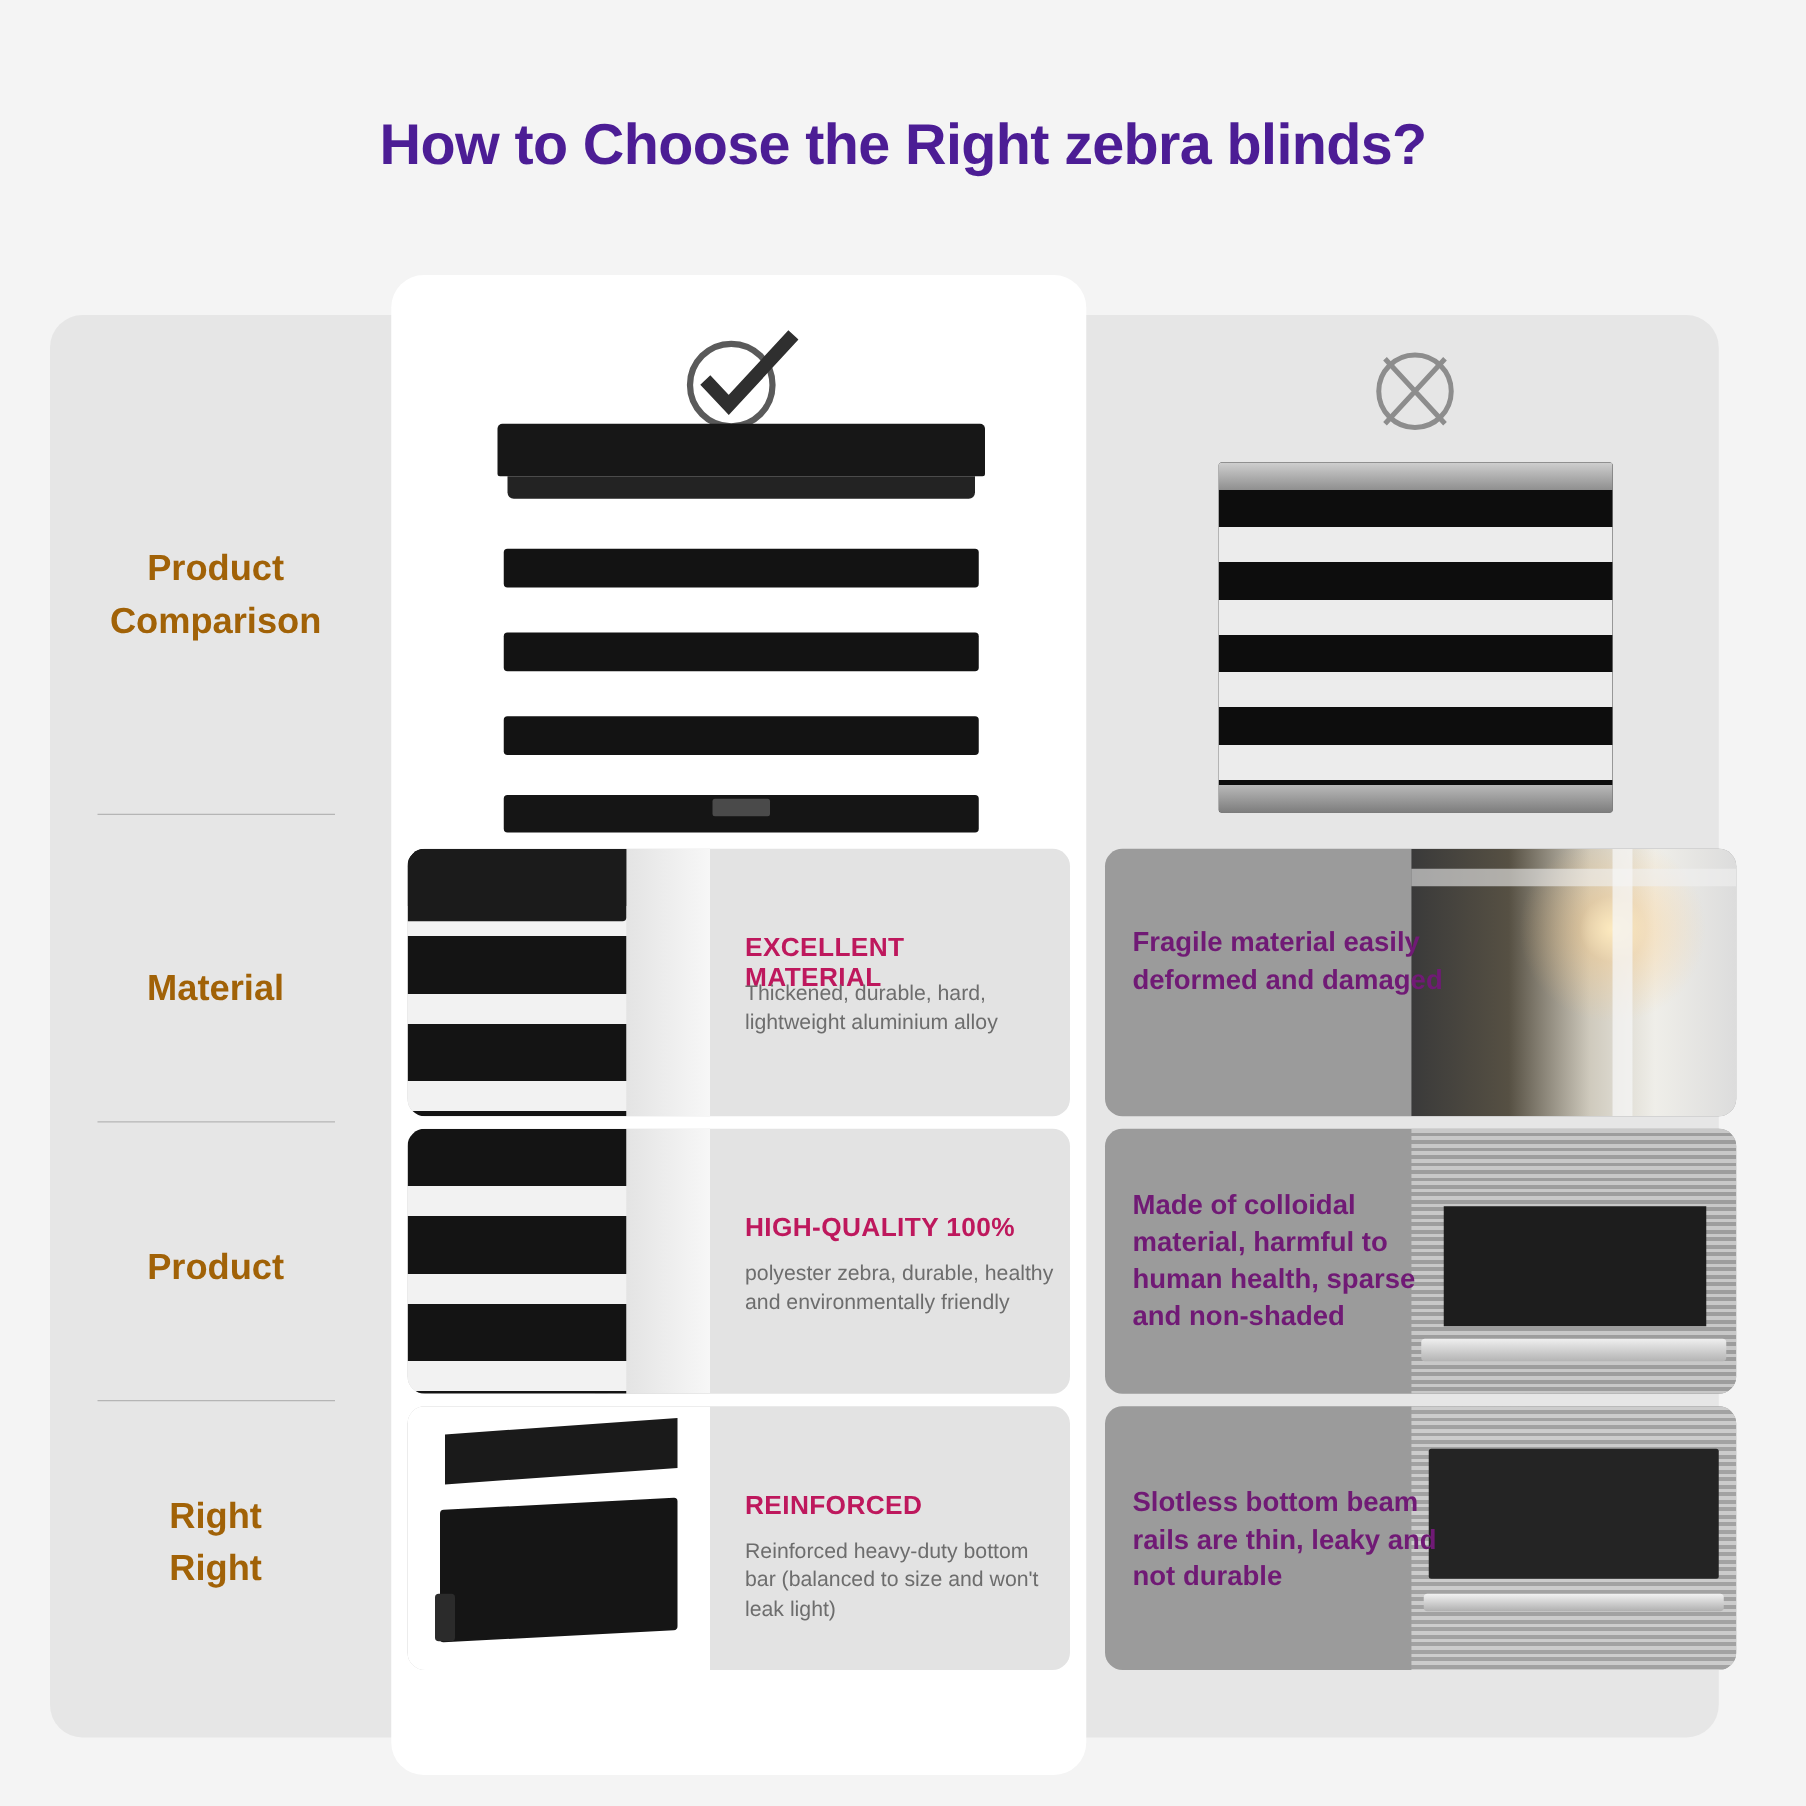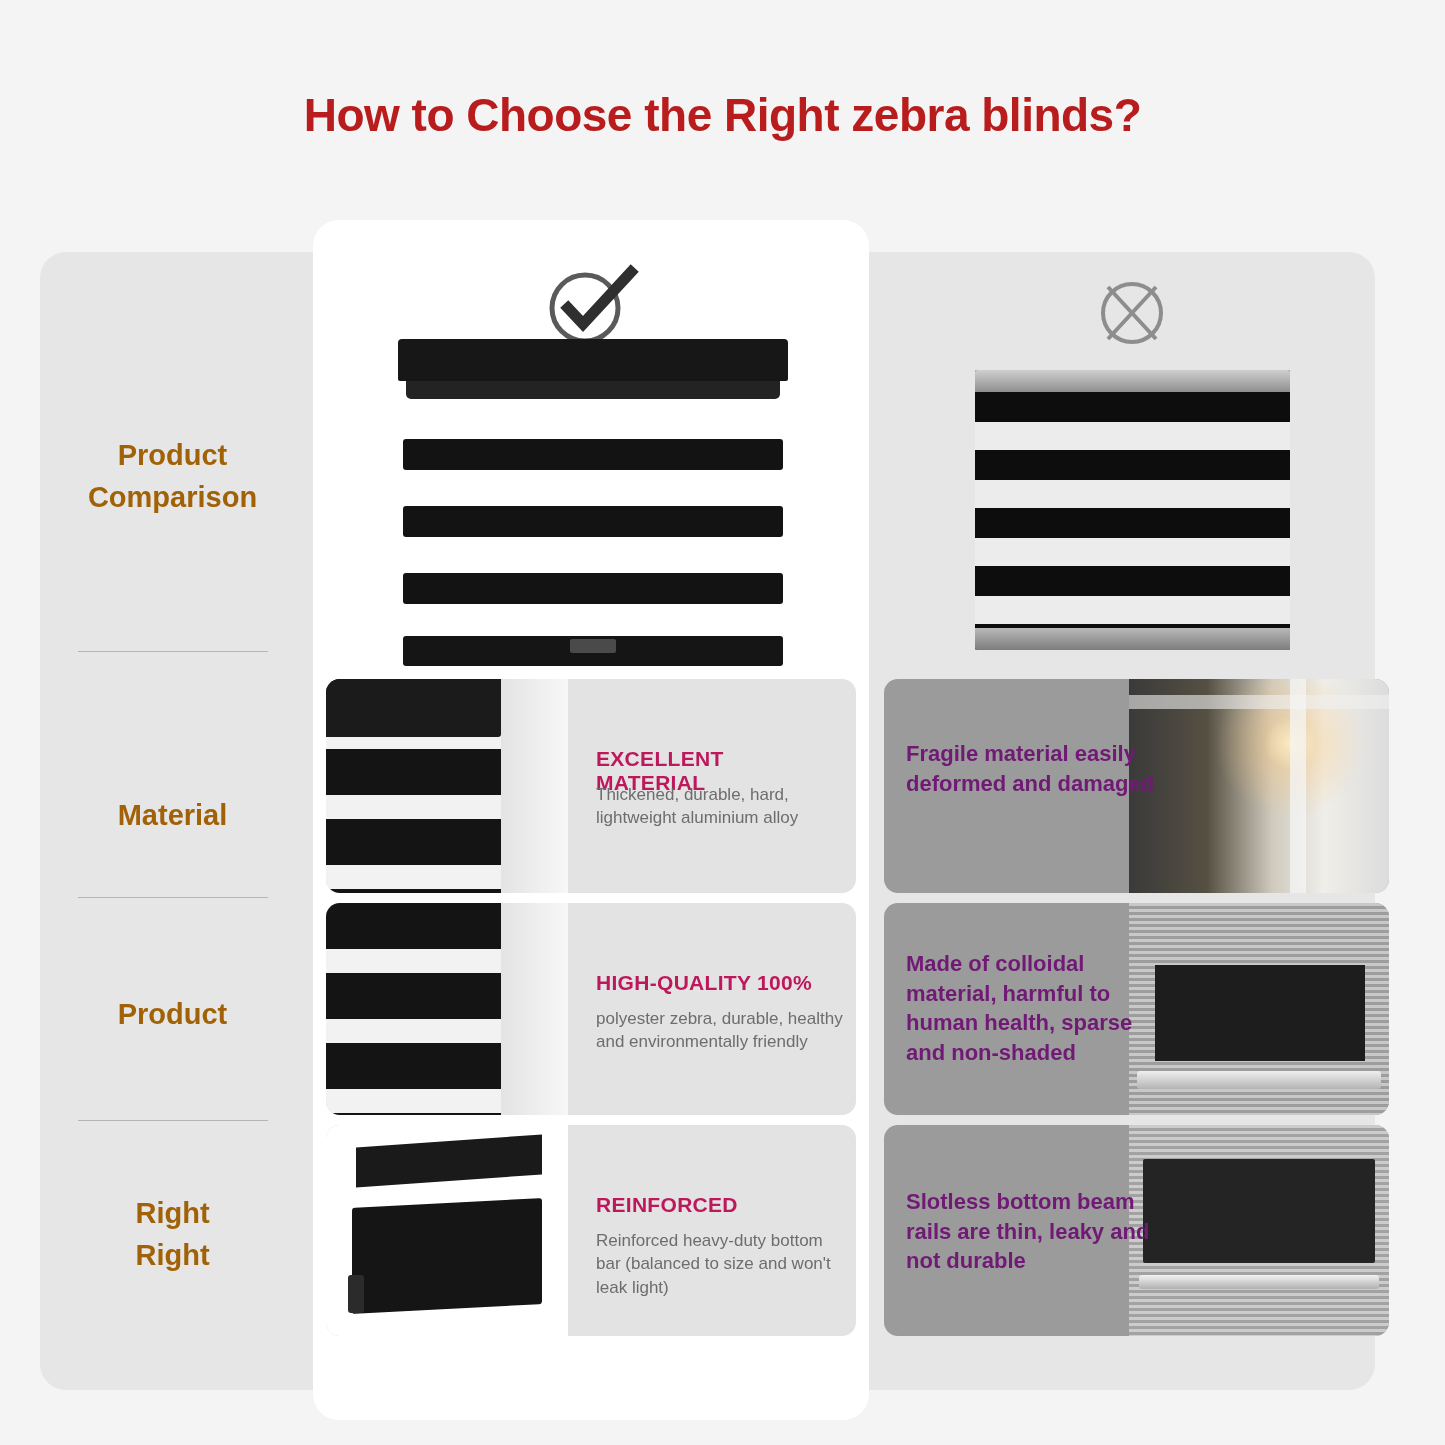--- a/index.html
+++ b/index.html
@@ -21,21 +21,21 @@
 
   
   .title {
     position: absolute;
     top: 88px;
     left: 0;
     width: 100%;
     text-align: center;
     font-size: 46px;
     font-weight: bold;
-    color: #b91c1c;
+    color: #4c1d95;
     letter-spacing: -0.5px;
   }
 
   
   .left-panel {
     position: absolute;
     left: 40px;
     top: 252px;
     width: 1335px;
     height: 1138px;
@@ -58,21 +58,21 @@
     position: absolute;
     left: 60px;
     width: 225px;
     text-align: center;
     color: #a16207;
     font-size: 29px;
     font-weight: bold;
     line-height: 1.45;
   }
   .row-label.r1 { top: 434px; }
-  .row-label.r2 { top: 794px; text-align: center; }
+  .row-label.r2 { top: 770px; text-align: center; }
   .row-label.r3 { top: 993px; }
   .row-label.r4 { top: 1192px; }
 
   .divider {
     position: absolute;
     left: 78px;
     width: 190px;
     height: 1px;
     background: #b5b5b5;
   }

